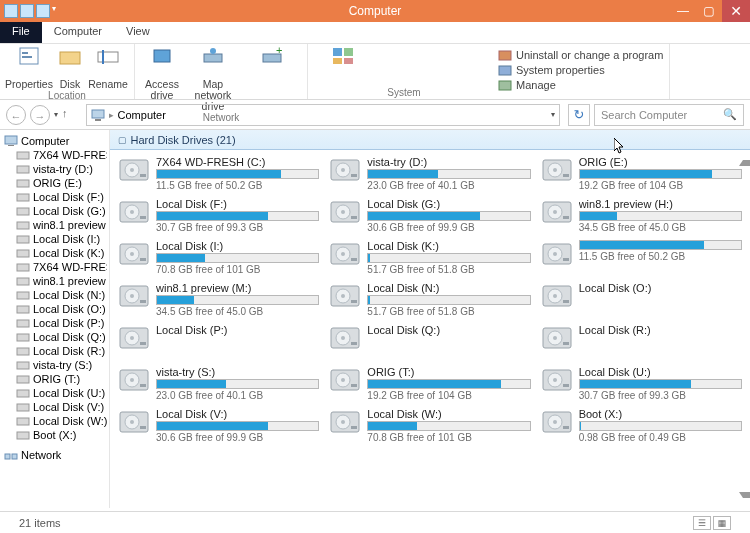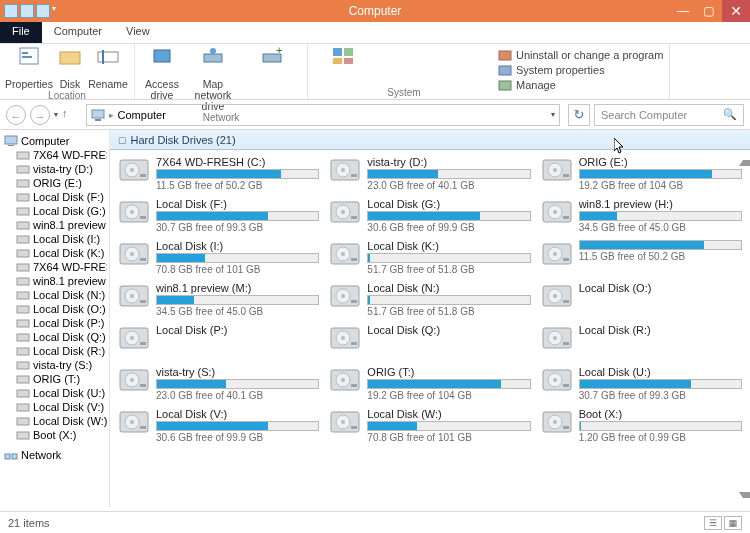--- a/index.html
+++ b/index.html
@@ -42,21 +42,21 @@
   .header { height: 20px; background: linear-gradient(#e7f3fc, #dceefb); border-bottom: 1px solid #a8c8e4; display: flex; align-items: center; padding-left: 8px; color: #1e395b; gap: 4px; }
   .header .chev { font-size: 9px; color: #4a6b8a; }
   .grid { flex: 1; padding: 4px 6px; display: grid; grid-template-columns: repeat(3, 1fr); grid-auto-rows: 42px; gap: 0 6px; overflow: hidden; position: relative; }
   .drive { display: flex; gap: 6px; align-items: flex-start; padding: 2px; }
   .drive svg { width: 32px; height: 28px; flex: 0 0 32px; }
   .drive .info { flex: 1; display: flex; flex-direction: column; gap: 1px; min-width: 0; }
   .drive .label { font-size: 11px; color: #222; white-space: nowrap; overflow: hidden; }
   .drive .bar { height: 10px; border: 1px solid #b8b8b8; background: #eee; position: relative; }
   .drive .bar .fill { position: absolute; left: 0; top: 0; bottom: 0; background: #26a0da; }
   .drive .free { font-size: 10px; color: #6d6d6d; white-space: nowrap; }
-  .status { position: absolute; bottom: 0; left: 0; right: 0; height: 22px; border-top: 1px solid #d9d9d9; display: flex; align-items: center; padding: 0 8px; color: #555; justify-content: space-between; background: #fff; }
+  .status { position: absolute; bottom: 0; left: 0; right: 0; height: 22px; border-top: 1px solid #d9d9d9; display: flex; align-items: center; padding: 0 19px; color: #555; justify-content: space-between; background: #fff; }
   .status .viewbtns { display: flex; gap: 2px; }
   .status .viewbtns div { width: 18px; height: 14px; border: 1px solid #b8b8b8; display: flex; align-items: center; justify-content: center; font-size: 9px; color: #666; }
   .cursor { position: absolute; left: 614px; top: 138px; width: 12px; height: 18px; pointer-events: none; }
   .dd { font-size: 8px; color: #555; }
   .scrollhint { position: absolute; right: 0; top: 0; bottom: 0; width: 14px; }
   .scrollhint::before, .scrollhint::after { content: ""; position: absolute; left: 3px; width: 8px; height: 8px; }
   .scrollhint::before { top: 2px; border-bottom: 6px solid #999; border-left: 4px solid transparent; border-right: 4px solid transparent; }
   .scrollhint::after { bottom: 2px; border-top: 6px solid #999; border-left: 4px solid transparent; border-right: 4px solid transparent; }
 </style>
 </head>
@@ -634,21 +634,21 @@
             <rect x="2" y="4" width="28" height="20" rx="2" fill="#d9dde0" stroke="#9aa3aa"></rect>
             <circle cx="14" cy="14" r="7" fill="#eef1f3" stroke="#b4bcc2"></circle>
             <circle cx="14" cy="14" r="2" fill="#b4bcc2"></circle>
             <rect x="22" y="18" width="6" height="3" fill="#9aa3aa"></rect>
           </svg>
           <div class="info">
             <div class="label">Boot (X:)</div>
             <div class="bar">
               <div class="fill" style="width:1%"></div>
             </div>
-            <div class="free">1.20 GB free of 0.99 GB</div>
+            <div class="free">0.98 GB free of 0.49 GB</div>
           </div>
         </div>
       </div>
   </div>
 </div>
 
 <div class="status">
   <span>21 items</span>
   <div class="viewbtns">
     <div>☰</div>

